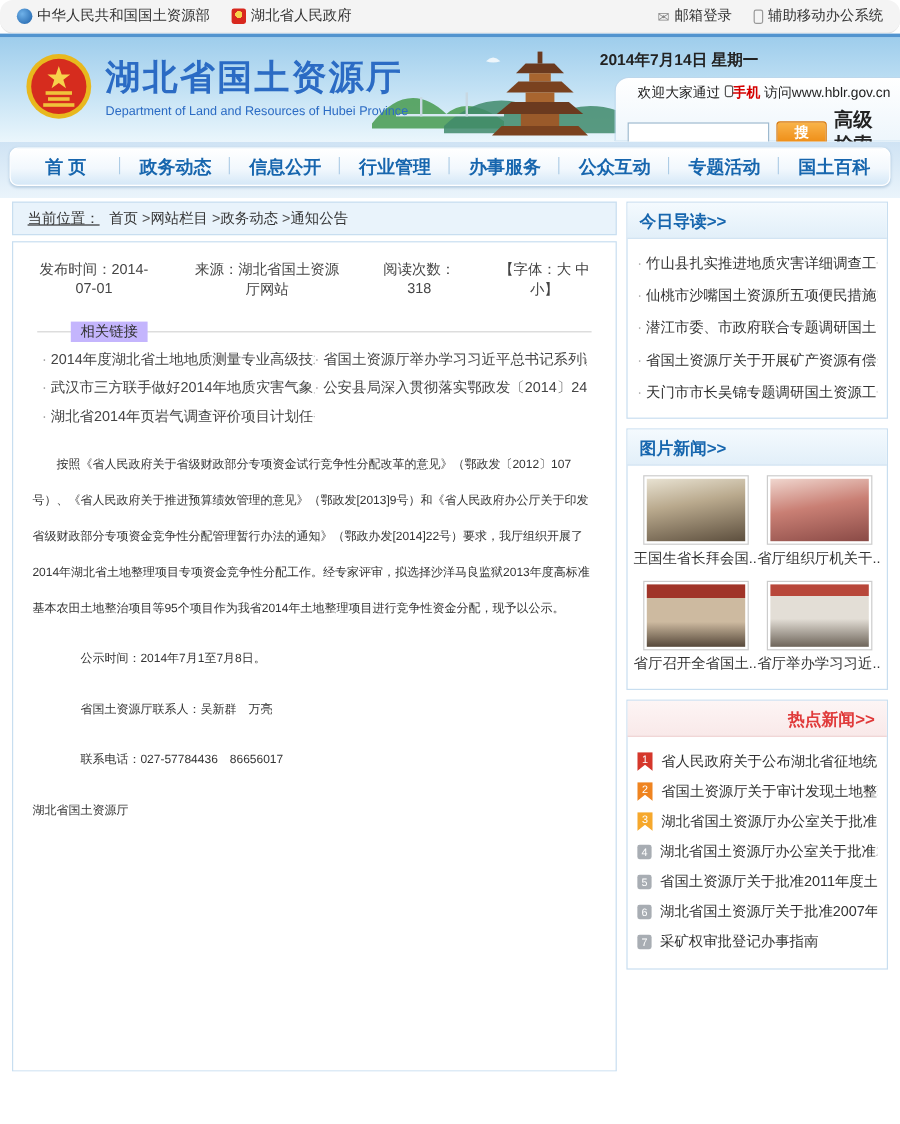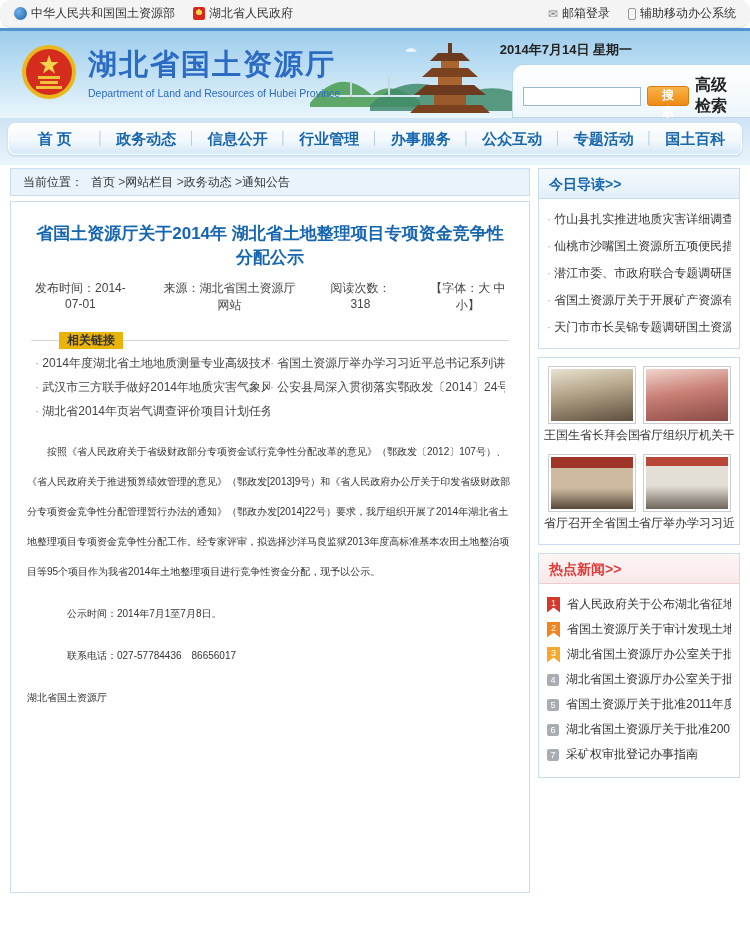--- a/index.html
+++ b/index.html
@@ -39,48 +39,48 @@
   .nav { list-style:none; height:32px; border:1px solid #fff; border-radius:7px;
     background:linear-gradient(180deg,#ffffff 0%,#f2f8fd 55%,#d5e8f7 100%);
     box-shadow:0 1px 2px rgba(60,110,160,.25); display:flex; align-items:center; }
   .nav li { flex:1; text-align:center; font-size:15px; font-weight:bold; color:#1766ae;
     cursor:pointer; position:relative; white-space:nowrap; }
   .nav li + li::before { content:"│"; position:absolute; left:-4px; top:1px; color:#a9c9e4; font-size:12px; font-weight:normal; }
 
   
   .main { display:flex; gap:8px; padding:3px 10px 0; align-items:flex-start; }
   .col-l { width:520px; }
-  .col-r { width:202px; }
+  .col-r { width:218px; }
 
   .crumbbox { border:1px solid #c8def0; background:#e9f3fb; height:28px; display:flex;
     align-items:center; font-size:12px; padding:0 12px; color:#333; margin-bottom:5px; }
   .crumbbox .ci { cursor:pointer; }
   .crumbbox .ci:not(.last)::after { content:" > "; color:#555; cursor:default; }
 
   .article { border:1px solid #c8def0; background:#fff; min-height:692px; padding:14px 16px 10px; }
   .a-title { text-align:center; font-size:17px; font-weight:bold; color:#1565b0; line-height:24px; padding:6px 4px 10px; }
   .a-meta { text-align:center; font-size:12px; color:#444; padding-bottom:12px; display:flex; justify-content:center; gap:27px; }
 
   .related { position:relative; border-top:1px solid #d5d5d5; margin:14px 4px 6px; padding:10px 4px 2px; }
-  .related-title { position:absolute; top:-9px; left:28px; background:#eab308; padding:0 8px; font-size:12px; font-weight:bold; color:#333; }
+  .related-title { position:absolute; top:-9px; left:28px; background:#c4b5fd; padding:0 8px; font-size:12px; font-weight:normal; color:#333; }
   .related-list { display:flex; flex-wrap:wrap; }
   .related-list .rl { width:50%; font-size:12px; color:#444; line-height:24px; white-space:nowrap;
     overflow:hidden; text-overflow:clip; cursor:pointer; }
   .rl::before { content:"· "; color:#999; }
 
   .a-body p { font-size:10px; line-height:30px; color:#333; margin:12px 0; }
   .ind2 { text-indent:2em; }
   .ind4 { text-indent:4em; }
   .sig { margin-left:60%; }
 
   
   .sbox { border:1px solid #c8def0; background:#fff; margin-bottom:8px; }
   .sbox-hd { height:30px; line-height:30px; padding:0 10px; font-size:14px; font-weight:bold; color:#1766ae;
     background:linear-gradient(180deg,#f4fafe,#e2eff9); border-bottom:1px solid #c8def0; cursor:pointer; }
-  .sbox-hd.hot { color:#e03a3a; background:linear-gradient(180deg,#fdf5f5,#f9e9e9); border-bottom:1px solid #eecccc; }
+  .sbox-hd.hot { color:#e03a3a; background:linear-gradient(180deg,#fdf5f5,#f9e9e9); border-bottom:1px solid #eecccc;text-align:right; }
   .slist { list-style:none; padding:7px 8px; }
   .slist li { font-size:12px; color:#333; line-height:27px; white-space:nowrap; overflow:hidden; cursor:pointer; }
   .slist li::before { content:"· "; color:#aaa; }
 
   .photogrid { display:flex; flex-wrap:wrap; padding:8px 5px 2px; }
   .pcell { width:50%; text-align:center; margin-bottom:8px; }
   .thumb { width:88px; height:58px; margin:0 auto; border:1px solid #ccc; background:#fff; padding:2px; cursor:pointer; }
   .thumb .img { width:100%; height:100%; }
   .ph1 .img { background:linear-gradient(170deg,#e8e2d2 0%,#b9a98d 40%,#5d4f3e 100%); }
   .ph2 .img { background:linear-gradient(170deg,#f0d6ce 0%,#c97f74 45%,#8a4a46 100%); }
@@ -151,20 +151,25 @@
       <rect x="20" y="38" width="18" height="3" fill="#f0c23a"></rect>
       <rect x="16" y="43" width="26" height="3" fill="#f0c23a"></rect>
     </svg>
     <div class="brand-text">
       <div class="cn">湖北省国土资源厅</div>
       <div class="en">Department of Land and Resources of Hubei Province</div>
     </div>
   </div>
   <div class="hdr-date">2014年7月14日 星期一</div>
   <div class="hdr-panel">
+    <div class="welcome">
+      <span>欢迎大家通过</span>
+      <span class="ico-phone" style="height:10px;width:7px;border-color:#555;"></span><b>手机</b>
+      <span>访问www.hblr.gov.cn</span>
+    </div>
     <div class="searchrow">
       <input class="search-input" type="text" style="">
       <button class="search-btn">搜 索</button>
       <span class="adv-search">高级检索</span>
     </div>
   </div>
 </div>
 
 <div class="nav-wrap">
   <ul class="nav">
@@ -176,29 +181,28 @@
     <li>公众互动</li>
     <li>专题活动</li>
     <li>国土百科</li>
   </ul>
 </div>
 
 <div class="main">
 
   <div class="col-l">
     <div class="crumbbox">
-      <span style="margin-right:8px;">当前位置：</span>
+      <span style="margin-right:8px;text-decoration:underline;">当前位置：</span>
       <span class="ci">首页</span>
       <span class="ci">网站栏目</span>
       <span class="ci">政务动态</span>
       <span class="ci last">通知公告</span>
     </div>
 
     <div class="article">
-      <div class="a-title">省国土资源厅关于2014年 湖北省土地整理项目专项资金竞争性分配公示</div>
       <div class="a-meta">
         <span>发布时间：2014-07-01</span>
         <span>来源：湖北省国土资源厅网站</span>
         <span>阅读次数：318</span>
         <span>【字体：大 中 小】</span>
       </div>
 
       <div class="related">
         <span class="related-title">相关链接</span>
         <div class="related-list">
@@ -206,20 +210,21 @@
           <span class="rl">省国土资源厅举办学习习近平总书记系列讲话辅导...</span>
           <span class="rl">武汉市三方联手做好2014年地质灾害气象风险预警</span>
           <span class="rl">公安县局深入贯彻落实鄂政发〔2014〕24号文件精...</span>
           <span class="rl">湖北省2014年页岩气调查评价项目计划任务安排会...</span>
         </div>
       </div>
 
       <div class="a-body">
         <p class="ind2">按照《省人民政府关于省级财政部分专项资金试行竞争性分配改革的意见》（鄂政发〔2012〕107号）、《省人民政府关于推进预算绩效管理的意见》（鄂政发[2013]9号）和《省人民政府办公厅关于印发省级财政部分专项资金竞争性分配管理暂行办法的通知》（鄂政办发[2014]22号）要求，我厅组织开展了2014年湖北省土地整理项目专项资金竞争性分配工作。经专家评审，拟选择沙洋马良监狱2013年度高标准基本农田土地整治项目等95个项目作为我省2014年土地整理项目进行竞争性资金分配，现予以公示。</p>
         <p class="ind4">公示时间：2014年7月1至7月8日。</p>
+        <p class="ind4">省国土资源厅联系人：吴新群　万亮</p>
         <p class="ind4">联系电话：027-57784436　86656017</p>
         <p class="sig">湖北省国土资源厅</p>
 
       </div>
 
     </div>
   </div>
 
   <div class="col-r">
     <div class="sbox">
@@ -227,20 +232,21 @@
       <ul class="slist">
         <li>竹山县扎实推进地质灾害详细调查工作</li>
         <li>仙桃市沙嘴国土资源所五项便民措施实践...</li>
         <li>潜江市委、市政府联合专题调研国土资源...</li>
         <li>省国土资源厅关于开展矿产资源有偿开采...</li>
         <li>天门市市长吴锦专题调研国土资源工作</li>
       </ul>
     </div>
 
     <div class="sbox">
+      <div class="sbox-hd">图片新闻&gt;&gt;</div>
       <div class="photogrid">
         <div class="pcell">
           <div class="thumb ph1">
               <div class="img"></div>
             </div>
           <div class="pcap">王国生省长拜会国...</div>
         </div>
         <div class="pcell">
           <div class="thumb ph2">
               <div class="img"></div>

